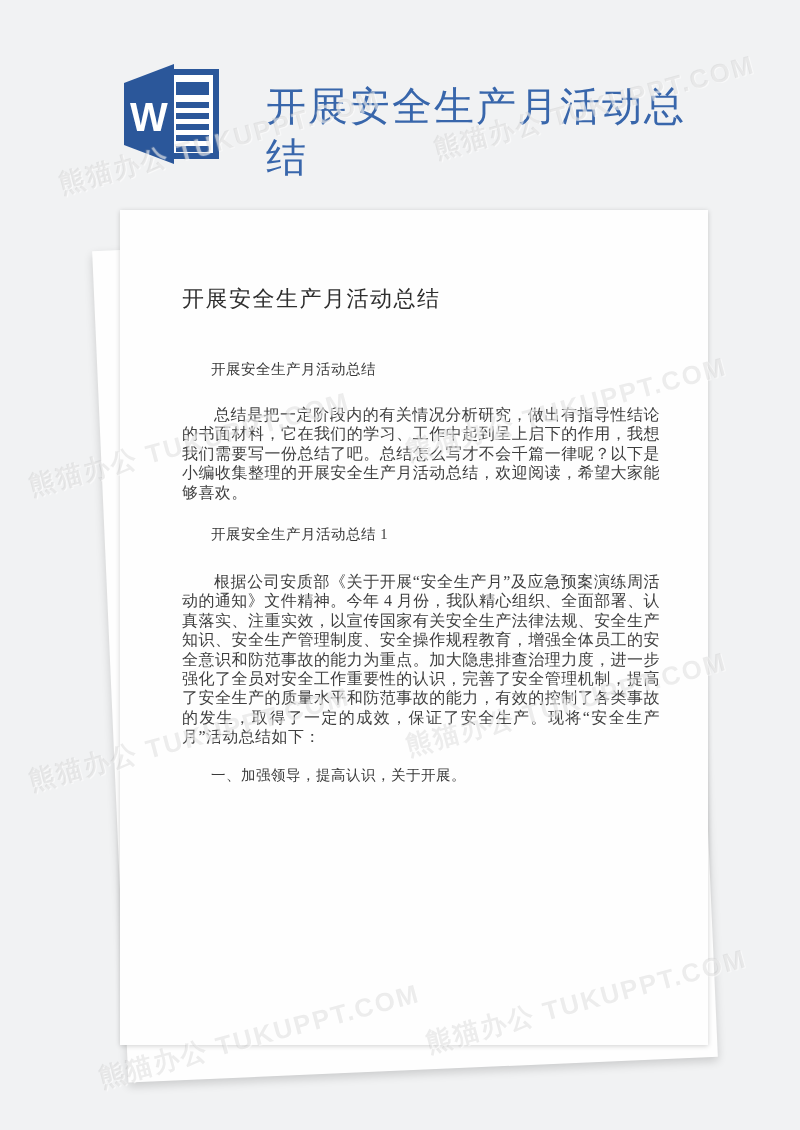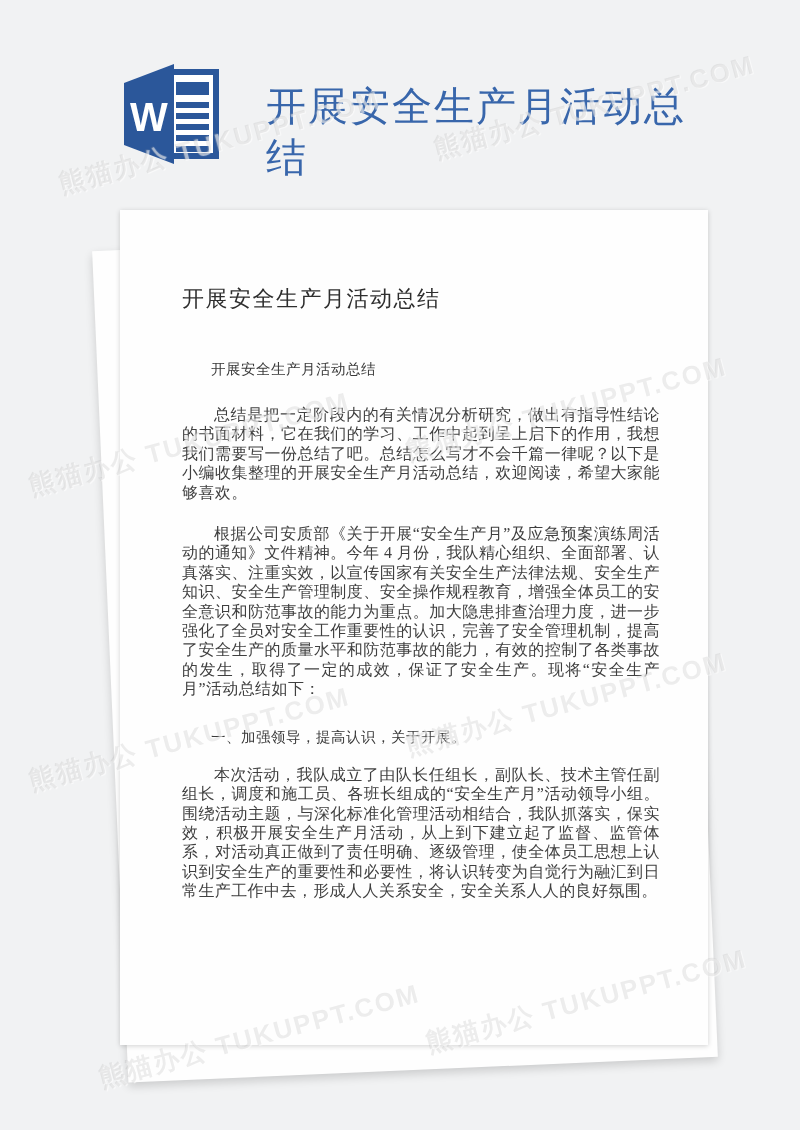--- a/index.html
+++ b/index.html
@@ -90,23 +90,23 @@
   </div>
   <h1 class="header-title">开展安全生产月活动总结</h1>
 
   <div class="page page-back"></div>
 
   <div class="page page-front">
     <div class="doc-body" id="doc-body">
         <p class="doc-title">开展安全生产月活动总结</p>
         <p class="doc-sub">开展安全生产月活动总结</p>
         <p class="doc-para">总结是把一定阶段内的有关情况分析研究，做出有指导性结论的书面材料，它在我们的学习、工作中起到呈上启下的作用，我想我们需要写一份总结了吧。总结怎么写才不会千篇一律呢？以下是小编收集整理的开展安全生产月活动总结，欢迎阅读，希望大家能够喜欢。</p>
+        <p class="doc-sub">开展安全生产月活动总结 1</p>
         <p class="doc-para">根据公司安质部《关于开展“安全生产月”及应急预案演练周活动的通知》文件精神。今年 4 月份，我队精心组织、全面部署、认真落实、注重实效，以宣传国家有关安全生产法律法规、安全生产知识、安全生产管理制度、安全操作规程教育，增强全体员工的安全意识和防范事故的能力为重点。加大隐患排查治理力度，进一步强化了全员对安全工作重要性的认识，完善了安全管理机制，提高了安全生产的质量水平和防范事故的能力，有效的控制了各类事故的发生，取得了一定的成效，保证了安全生产。现将“安全生产月”活动总结如下：</p>
         <p class="doc-sub">一、加强领导，提高认识，关于开展。</p>
-        <p class="doc-para">本次活动，我队成立了由队长任组长，副队长、技术主管任副组长，调度和施工员、各班长组成的“安全生产月”活动领导小组。围绕活动主题，与深化标准化管理活动相结合，我队抓落实，保实效，积极开展安全生产月活动，从上到下建立起了监督、监管体系，对活动真正做到了责任明确、逐级管理，使全体员工思想上认识到安全生产的重要性和必要性，将认识转变为自觉行为融汇到日常生产工作中去，形成人人关系安全，安全关系人人的良好氛围。</p>
       </div>
   </div>
 
   <div class="wm-layer" id="wm-layer">
       <span class="wm" style="left: 55px; top: 168px;">熊猫办公 TUKUPPT.COM</span>
       <span class="wm" style="left: 430px; top: 133px;">熊猫办公 TUKUPPT.COM</span>
       <span class="wm" style="left: 25px; top: 470px;">熊猫办公 TUKUPPT.COM</span>
       <span class="wm" style="left: 402px; top: 435px;">熊猫办公 TUKUPPT.COM</span>
       <span class="wm" style="left: 25px; top: 765px;">熊猫办公 TUKUPPT.COM</span>
       <span class="wm" style="left: 402px; top: 730px;">熊猫办公 TUKUPPT.COM</span>

